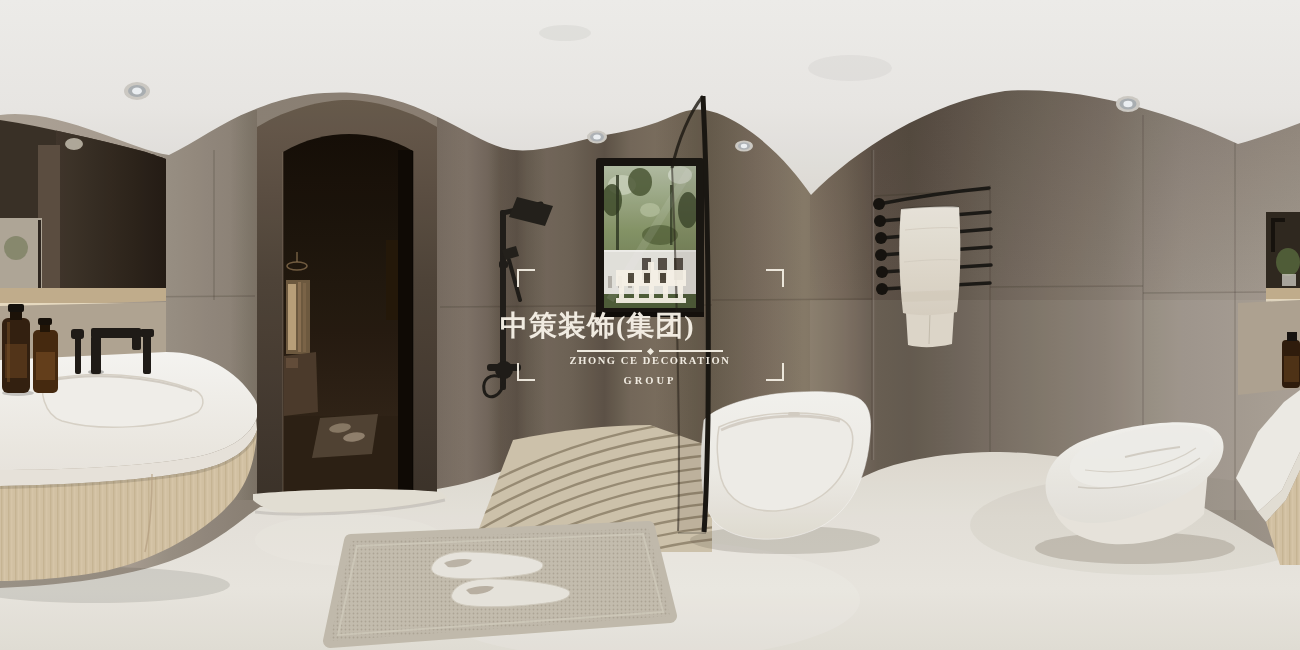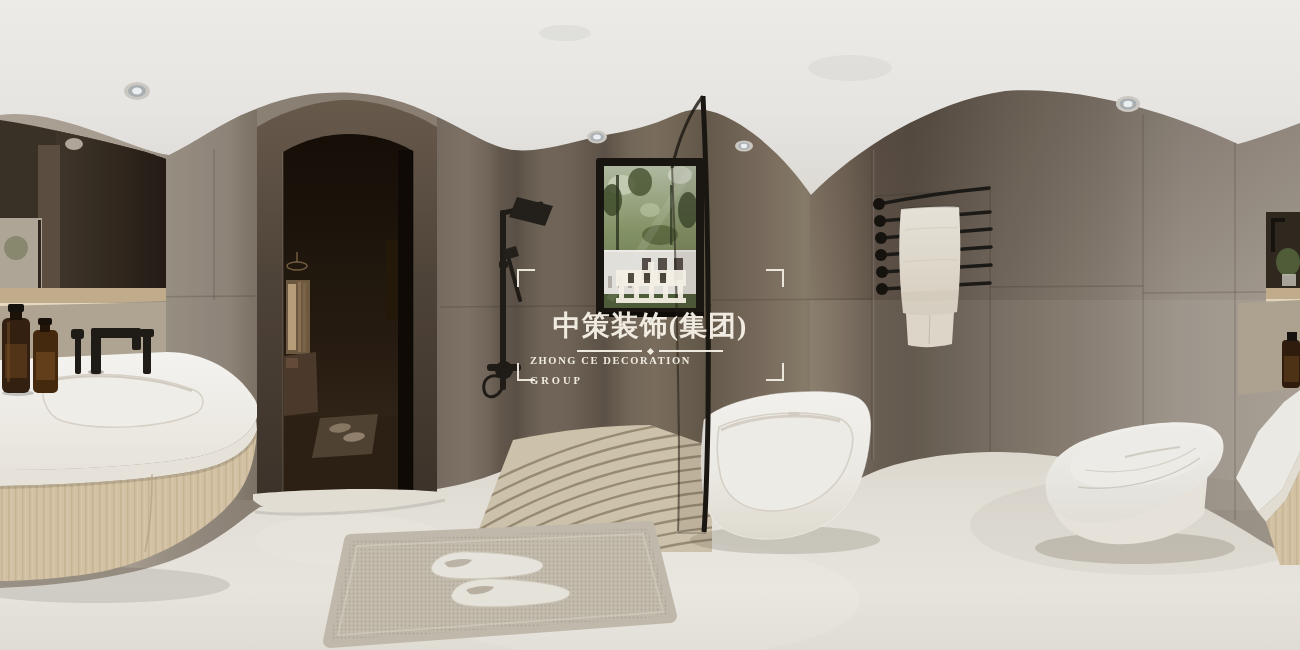--- a/index.html
+++ b/index.html
@@ -17,26 +17,26 @@
   .wm-bracket.bl{left:517px;top:363px;border-left:2.5px solid #f6f1e6;border-bottom:2.5px solid #f6f1e6;}
   .wm-bracket.br{left:766px;top:363px;border-right:2.5px solid #f6f1e6;border-bottom:2.5px solid #f6f1e6;}
   .wm-logo{position:absolute;left:616px;top:262px;width:70px;height:44px;opacity:.93;}
   .wm-logo .finial{position:absolute;left:32px;top:0;width:6px;height:9px;background:#f6f1e6;}
   .wm-logo .roof{position:absolute;left:0;top:8px;width:70px;height:16px;background:#f6f1e6;}
   .wm-logo .slot{position:absolute;top:3px;width:6px;height:10px;background:#4a4336;}
   .wm-logo .slot.s1{left:12px;} .wm-logo .slot.s2{left:28px;} .wm-logo .slot.s3{left:44px;}
   .wm-logo .cols{position:absolute;left:3px;top:24px;width:64px;height:12px;display:flex;justify-content:space-between;}
   .wm-logo .col{width:5px;height:12px;background:#f6f1e6;}
   .wm-logo .plinth{position:absolute;left:0;top:36px;width:70px;height:5px;background:#f6f1e6;}
-  .wm-cn{left:500px;top:311px;width:300px;text-align:center;font-size:28px;font-weight:700;
+  .wm-cn{left:500px;top:311px;width:300px;font-size:28px;font-weight:700;
          letter-spacing:1px;line-height:1.1;white-space:nowrap;}
   .wm-divider{left:577px;top:348px;width:146px;height:6px;display:flex;align-items:center;gap:6px;}
   .wm-divider .line{flex:1;height:2px;background:#f6f1e6;}
   .wm-divider .dot{width:5px;height:5px;background:#f6f1e6;transform:rotate(45deg);}
-  .wm-en{left:530px;width:240px;text-align:left;font-weight:700;font-size:10.5px;line-height:1;}
+  .wm-en{left:530px;width:240px;text-align:center;font-weight:700;font-size:10.5px;line-height:1;}
   .wm-en.l1{top:356px;letter-spacing:1.6px;}
   .wm-en.l2{top:376px;letter-spacing:3px;}
 </style>
 </head>
 <body>
 
 <div class="stage">
 
 <svg width="1300" height="650" viewBox="0 0 1300 650">
   <defs>

